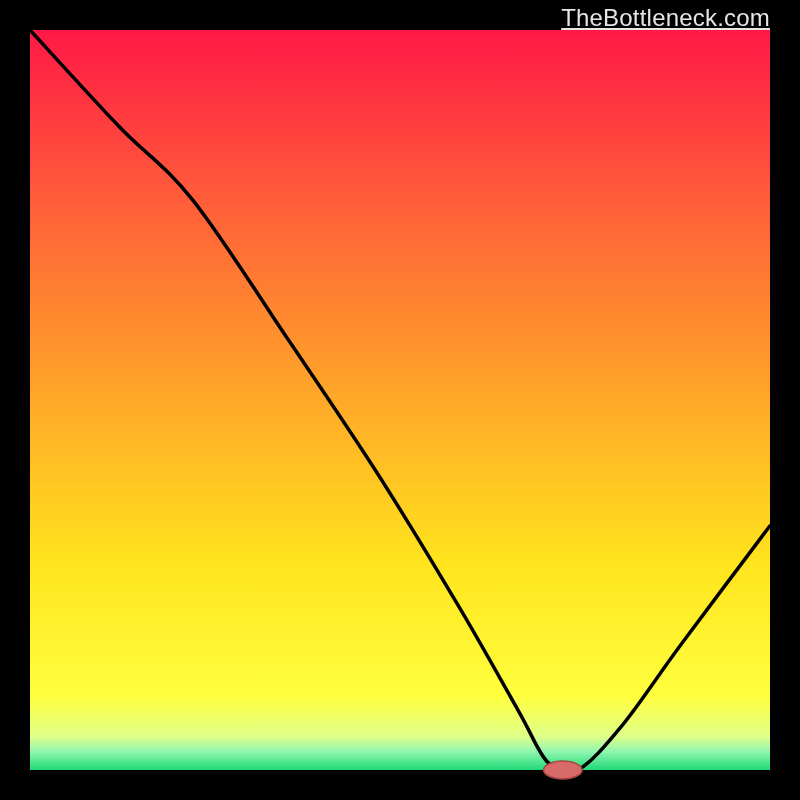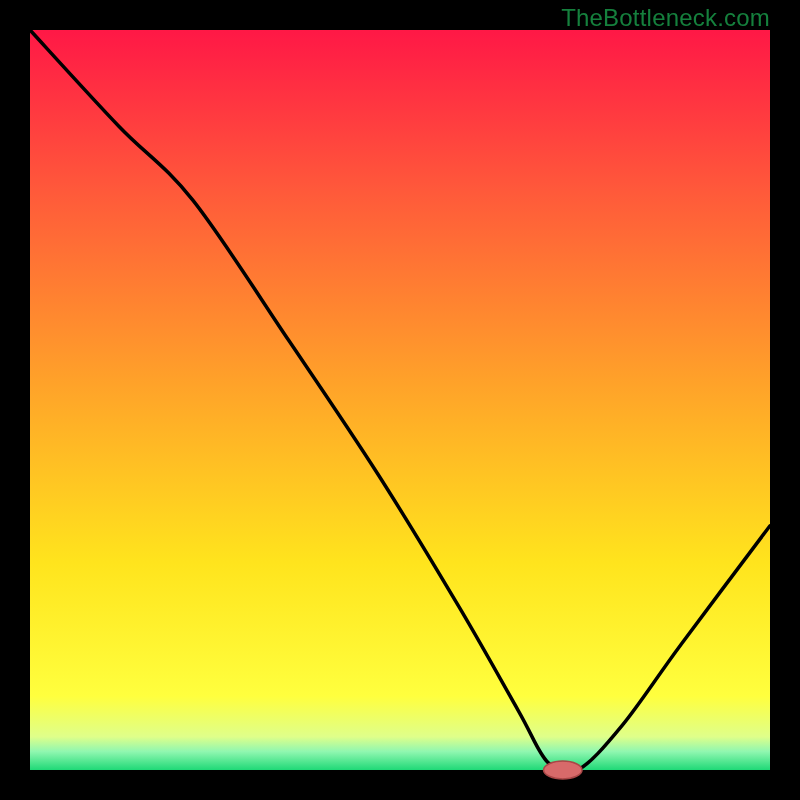--- a/index.html
+++ b/index.html
@@ -31,23 +31,24 @@
       var(--c5) 95.5%,
       var(--c6) 97.5%,
       var(--c7) 100%
     );
   }
   .watermark {
     position: absolute;
     top: 4px;
     right: 30px;
     font: 24px Arial, Helvetica, sans-serif;
-    color: #15803d;
+    color: #e5e5e5;
     letter-spacing: 0.2px;
     user-select: none;
+    text-decoration: underline;
   }
   svg.curve {
     position: absolute;
     inset: 0;
     width: 100%;
     height: 100%;
     overflow: visible;
   }
   .line {
     fill: none;

